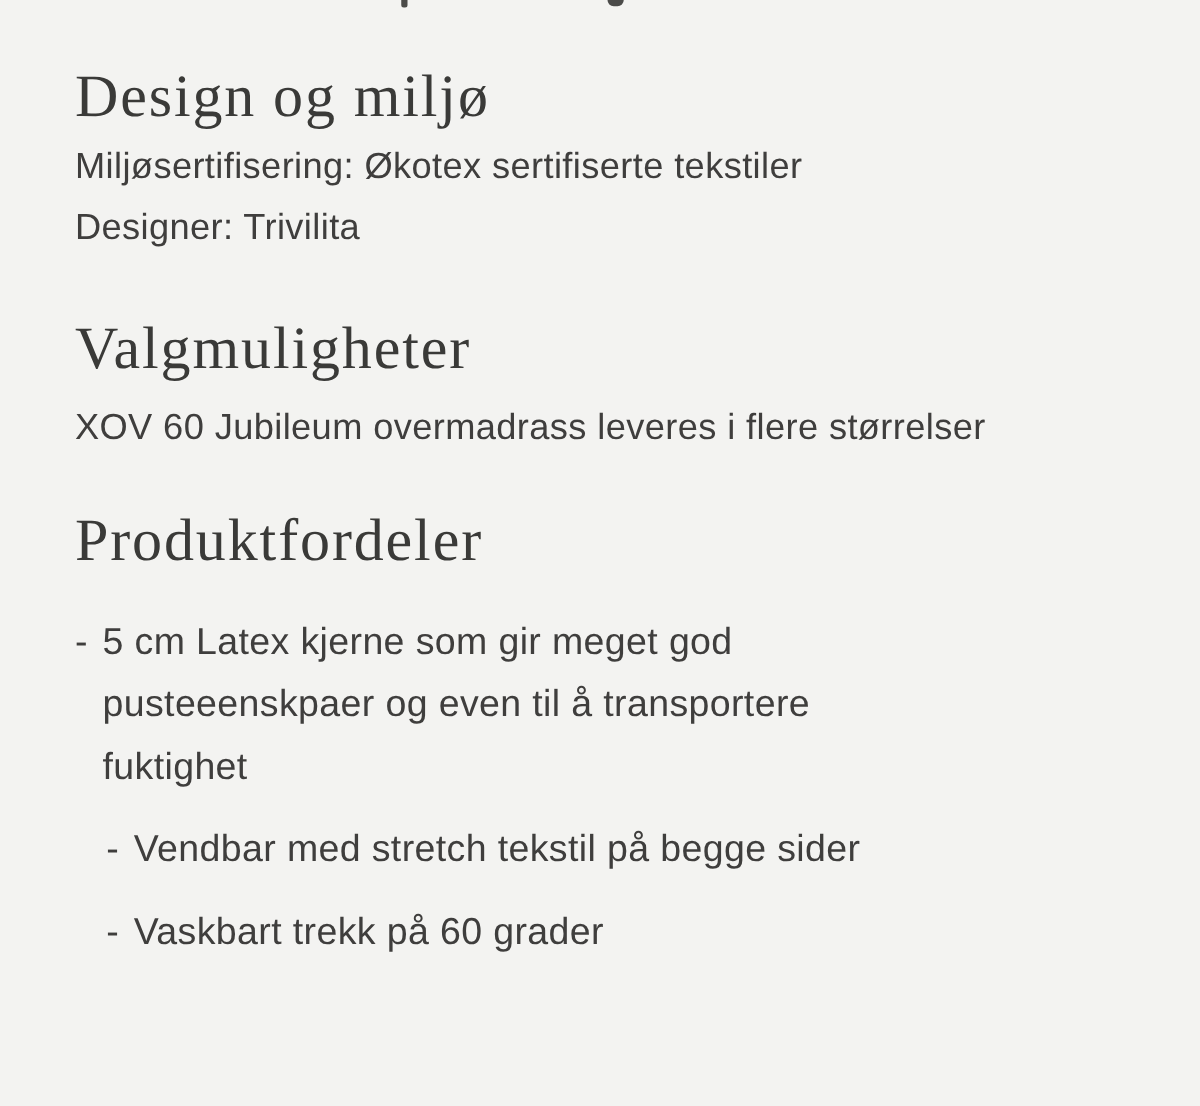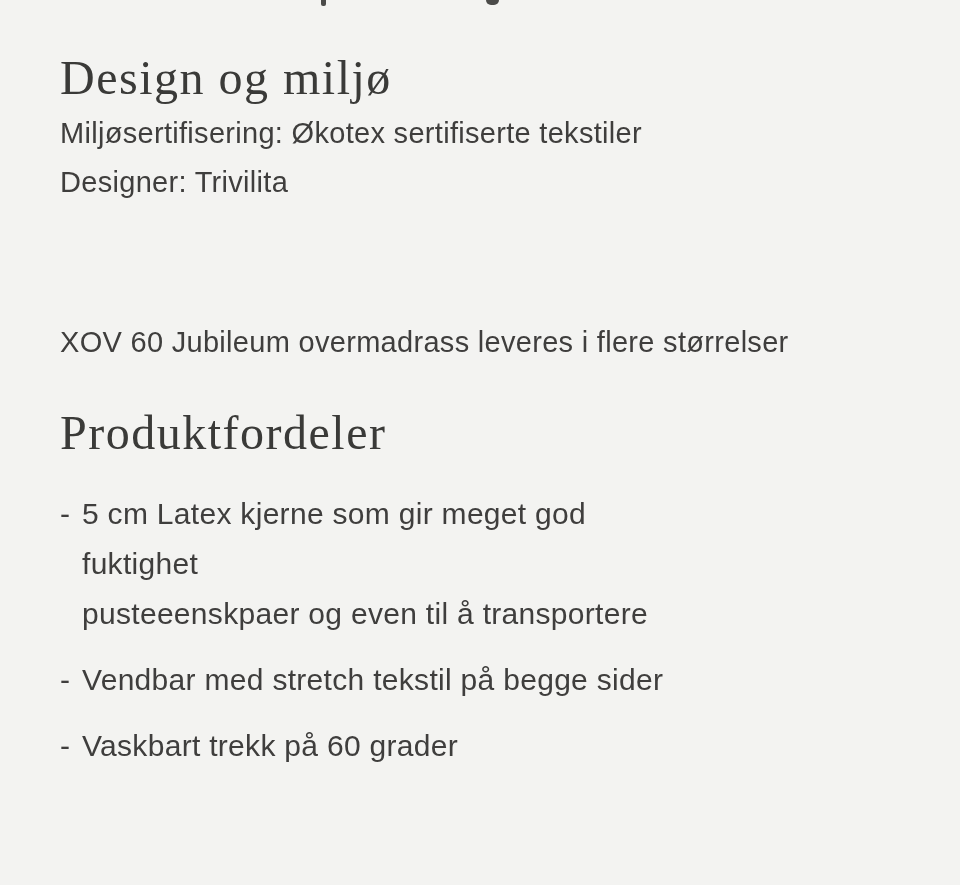--- a/index.html
+++ b/index.html
@@ -61,20 +61,21 @@
     font-size: 30px;
     line-height: 50px;
     letter-spacing: 0.3px;
     white-space: nowrap;
   }
   .bullet-item {
     padding-left: 22px;
   }
   .bullet-item + .bullet-item {
     margin-top: 16px;
+    margin-left: 25px;
   }
   .bullet-dash {
     display: inline-block;
     width: 22px;
     margin-left: -22px;
   }
 </style>
 </head>
 <body>
 
@@ -83,33 +84,34 @@
   <div class="frag frag-1"></div>
   <div class="frag frag-2"></div>
 
   <h2 class="section-heading" style="top:52px">Design og miljø</h2>
 
   <div class="body-block" style="top:109px">
     <div>Miljøsertifisering: Økotex sertifiserte tekstiler</div>
     <div>Designer: Trivilita</div>
   </div>
 
+  <h2 class="section-heading" style="top:253px">Valgmuligheter</h2>
 
   <div class="body-block" style="top:318px">
     <div>XOV 60 Jubileum overmadrass leveres i flere størrelser</div>
   </div>
 
   <h2 class="section-heading" style="top:407px">Produktfordeler</h2>
 
   <div class="bullet-list">
 
     <div class="bullet-item">
       <div><span class="bullet-dash">-</span><span>5 cm Latex kjerne som gir meget god</span></div>
+      <div>pusteeenskpaer og even til å transportere</div>
       <div>fuktighet</div>
-      <div>pusteeenskpaer og even til å transportere</div>
     </div>
 
     <div class="bullet-item">
       <div><span class="bullet-dash">-</span><span>Vendbar med stretch tekstil på begge sider</span></div>
     </div>
 
     <div class="bullet-item">
       <div><span class="bullet-dash">-</span><span>Vaskbart trekk på 60 grader</span></div>
     </div>
 

